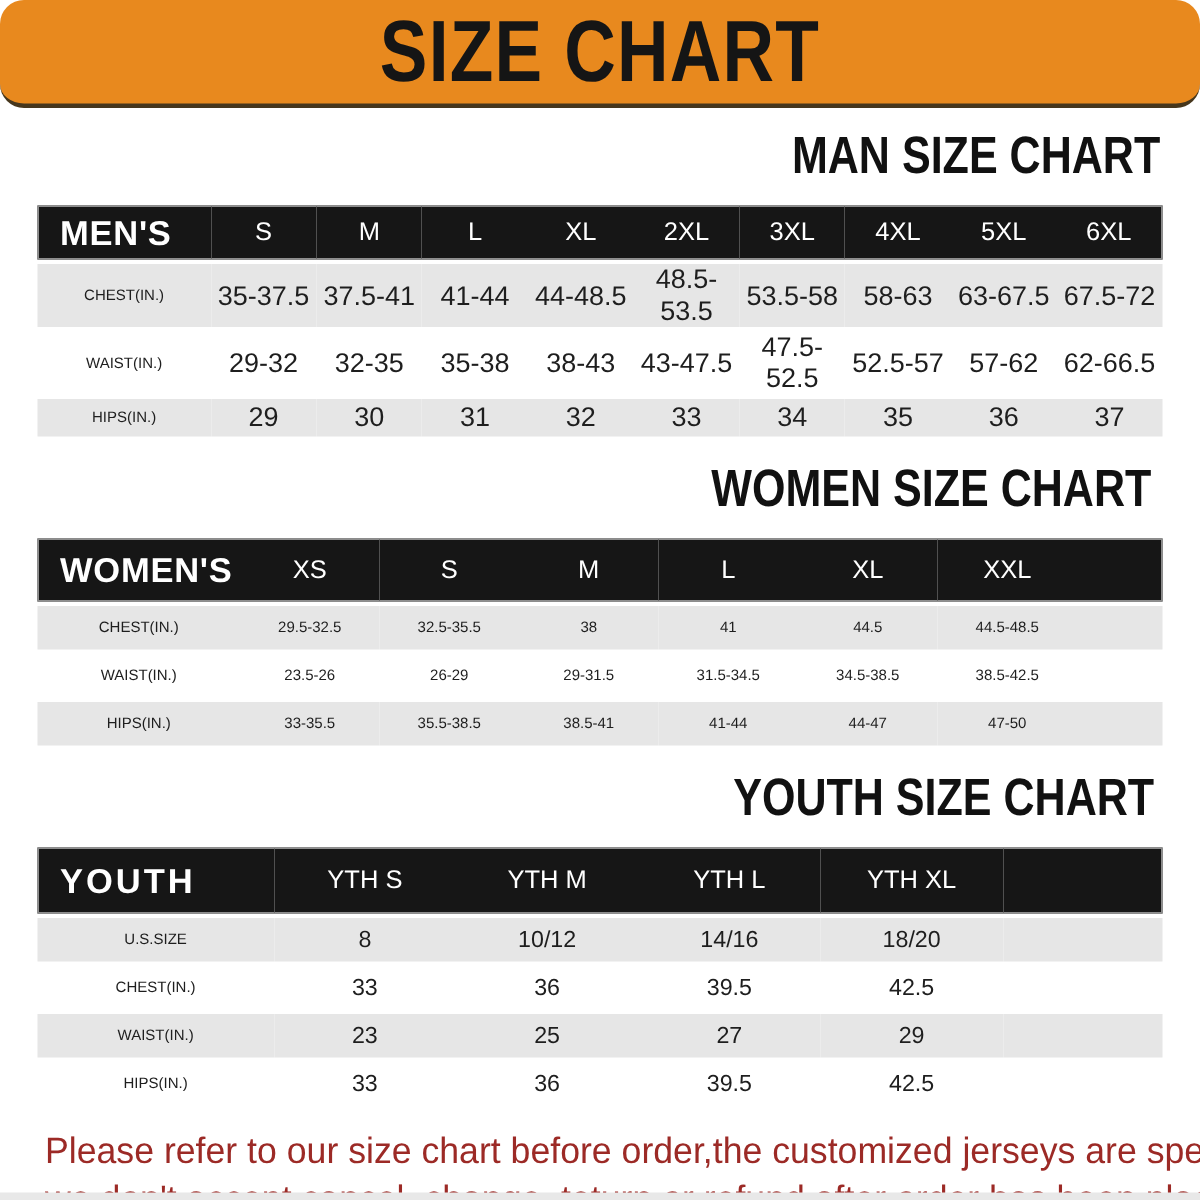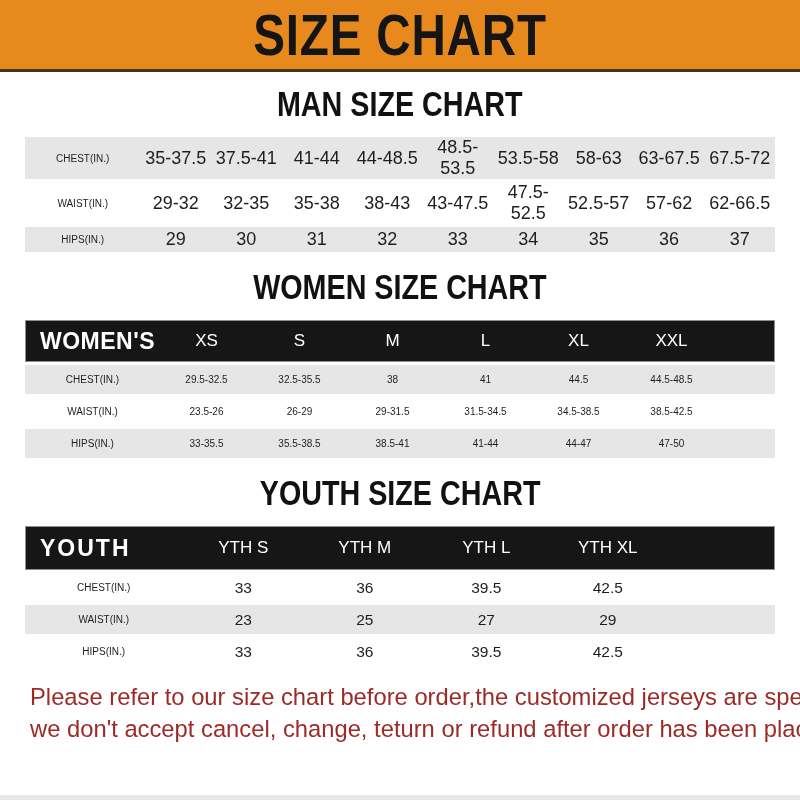--- a/index.html
+++ b/index.html
@@ -9,29 +9,29 @@
     background: #ffffff;
     font-family: "Liberation Sans", sans-serif;
     position: relative;
     overflow: hidden;
   }
   
   .banner {
     height: 72px;
     background: #e8891e;
     border-bottom: 3px solid #46361c;
-    display: flex; align-items: center; justify-content: center;
+    display: flex; align-items: center; justify-content: center; border-radius: 16px;
   }
   .banner-text {
     font-size: 58px; font-weight: bold; color: #151515;
     letter-spacing: 1px; white-space: nowrap;
     display: inline-block; transform: scaleX(0.82);
   }
   
-  .section-heading { text-align: center; margin: 12px 0 10px; }
+  .section-heading { text-align: right; margin: 12px 0 10px; }
   .heading-text {
     font-size: 35px; font-weight: bold; color: #111;
     white-space: nowrap; display: inline-block; transform: scaleX(0.82);
   }
   
   table.size-table {
     width: 750px; margin: 0 auto;
     border-collapse: separate; border-spacing: 0 3px;
     table-layout: fixed;
   }
@@ -92,20 +92,32 @@
         <col style="width:9.4%">
         <col style="width:9.4%">
       <col style="width:9.4%">
         <col style="width:9.4%">
         <col style="width:9.4%">
       <col style="width:9.4%">
         <col style="width:9.4%">
         <col style="width:9.4%">
     </colgroup>
     <tbody>
+        <tr>
+      <th class="corner-label">MEN'S</th>
+      <th>S</th>
+      <th>M</th>
+      <th>L</th>
+      <th>XL</th>
+      <th>2XL</th>
+      <th>3XL</th>
+      <th>4XL</th>
+      <th>5XL</th>
+      <th>6XL</th>
+    </tr>
     <tr class="stripe">
       <td class="row-label">CHEST(IN.)</td>
       <td>35-37.5</td>
       <td>37.5-41</td>
       <td>41-44</td>
       <td>44-48.5</td>
       <td>48.5-53.5</td>
       <td>53.5-58</td>
       <td>58-63</td>
       <td>63-67.5</td>
@@ -212,20 +224,28 @@
     </colgroup>
     <tbody>
         <tr>
       <th class="corner-label">YOUTH</th>
       <th>YTH S</th>
       <th>YTH M</th>
       <th>YTH L</th>
       <th>YTH XL</th>
       <th></th>
     </tr>
+    <tr class="stripe">
+      <td class="row-label">U.S.SIZE</td>
+      <td>8</td>
+      <td>10/12</td>
+      <td>14/16</td>
+      <td>18/20</td>
+      <td></td>
+    </tr>
     <tr class="plain">
       <td class="row-label">CHEST(IN.)</td>
       <td>33</td>
       <td>36</td>
       <td>39.5</td>
       <td>42.5</td>
       <td></td>
     </tr>
     <tr class="stripe">
       <td class="row-label">WAIST(IN.)</td>

